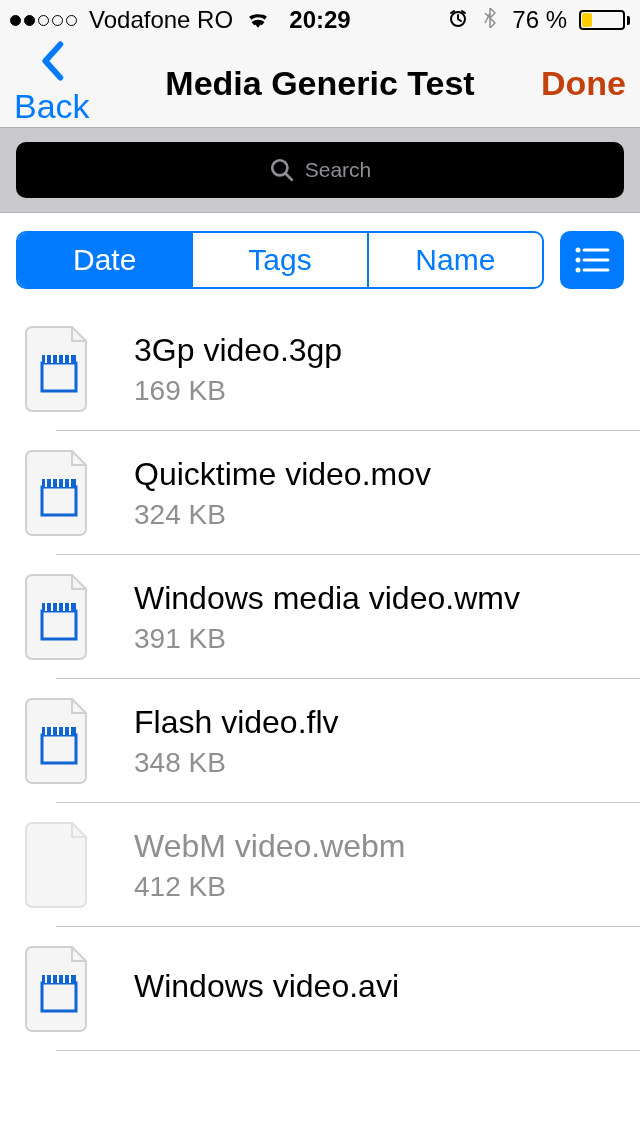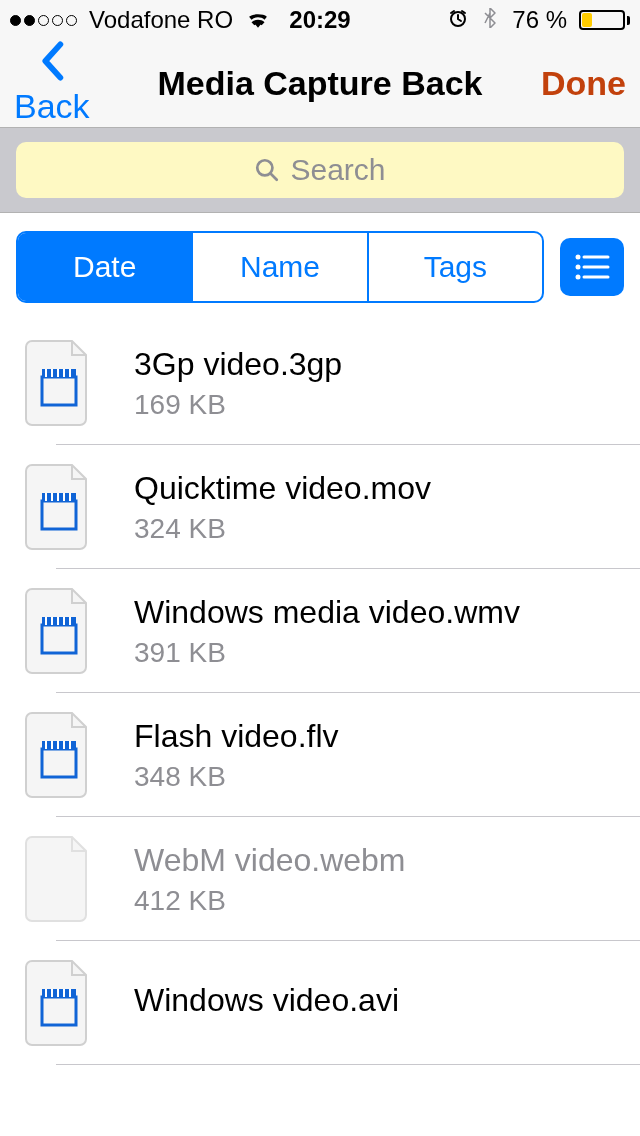--- a/index.html
+++ b/index.html
@@ -18,25 +18,25 @@
   .battery-fill { position: absolute; left: 1px; top: 1px; bottom: 1px; width: 24%; background: #ffcc00; border-radius: 2px; }
   .battery-cap { width: 3px; height: 9px; background: #000; border-radius: 0 2px 2px 0; }
 
   .nav-bar { height: 88px; background: #f7f7f7; border-bottom: 1px solid #b2b2b2; display: flex; align-items: center; justify-content: space-between; padding: 0 14px; position: relative; }
   .nav-back { display: flex; align-items: center; color: #007aff; font-size: 34px; gap: 6px; cursor: pointer; flex-direction: column; }
   .nav-back svg { width: 24px; height: 40px; }
   .nav-title { position: absolute; left: 50%; transform: translateX(-50%); font-size: 34px; font-weight: 600; color: #000; white-space: nowrap; }
   .nav-done { color: #c2410c; font-size: 34px; font-weight: 600; cursor: pointer; }
 
   .search-wrap { background: #c9c9ce; padding: 14px 16px; border-bottom: 1px solid #b2b2b2; }
-  .search-field { background: #fef9c3; border-radius: 10px; height: 56px; display: flex; align-items: center; justify-content: center; gap: 10px; color: #8e8e93; font-size: 30px; }
+  .search-field { background: #000000; border-radius: 10px; height: 56px; display: flex; align-items: center; justify-content: center; gap: 10px; color: #8e8e93; font-size: 21px; }
   .search-field svg { width: 26px; height: 26px; fill: #8e8e93; }
 
   .segment-row { display: flex; align-items: center; padding: 18px 16px; gap: 16px; }
-  .segmented { flex: 1; display: flex; border: 2px solid #007aff; border-radius: 10px; overflow: hidden; height: 72px; }
+  .segmented { flex: 1; display: flex; border: 2px solid #007aff; border-radius: 10px; overflow: hidden; height: 58px; }
   .segment { flex: 1; display: flex; align-items: center; justify-content: center; font-size: 30px; color: #007aff; border-right: 2px solid #007aff; cursor: pointer; }
   .segment:last-child { border-right: none; }
   .segment.active { background: #007aff; color: #fff; }
   .list-toggle { width: 64px; height: 58px; background: #007aff; border-radius: 10px; display: flex; align-items: center; justify-content: center; cursor: pointer; }
   .list-toggle svg { width: 36px; height: 28px; }
 
   .file-list { }
   .file-row { display: flex; align-items: center; padding: 18px 0 18px 56px; border-bottom: 1px solid #c8c7cc; margin-left: 0; cursor: pointer; }
   .file-list .file-row:first-child { border-top: none; }
   .file-icon { width: 70px; height: 88px; margin-right: 40px; flex-shrink: 0; }
@@ -90,39 +90,39 @@
   </div>
 </div>
 
 <div class="nav-bar">
   <div class="nav-back">
     <svg viewBox="0 0 14 24">
         <path d="M12 2L3 12l9 10" stroke="#007aff" stroke-width="3.5" fill="none" stroke-linecap="round" stroke-linejoin="round"></path>
       </svg>
     <span>Back</span>
   </div>
-  <div class="nav-title">Media Capture Back</div>
+  <div class="nav-title">Media Generic Test</div>
   <div class="nav-done">Done</div>
 </div>
 
 <div class="search-wrap">
   <div class="search-field">
     <svg viewBox="0 0 24 24">
         <circle cx="10" cy="10" r="7" fill="none" stroke="#8e8e93" stroke-width="2.5"></circle>
         <line x1="15" y1="15" x2="21" y2="21" stroke="#8e8e93" stroke-width="2.5" stroke-linecap="round"></line>
       </svg>
     <span>Search</span>
   </div>
 </div>
 
 <div class="segment-row">
   <div class="segmented">
     <div class="segment active">Date</div>
+    <div class="segment">Tags</div>
     <div class="segment">Name</div>
-    <div class="segment">Tags</div>
   </div>
   <div class="list-toggle">
     <svg viewBox="0 0 36 28">
       <circle cx="4" cy="4" r="2.5" fill="#fff"></circle>
         <line x1="10" y1="4" x2="34" y2="4" stroke="#fff" stroke-width="3" stroke-linecap="round"></line>
       <circle cx="4" cy="14" r="2.5" fill="#fff"></circle>
         <line x1="10" y1="14" x2="34" y2="14" stroke="#fff" stroke-width="3" stroke-linecap="round"></line>
       <circle cx="4" cy="24" r="2.5" fill="#fff"></circle>
         <line x1="10" y1="24" x2="34" y2="24" stroke="#fff" stroke-width="3" stroke-linecap="round"></line>
     </svg>

